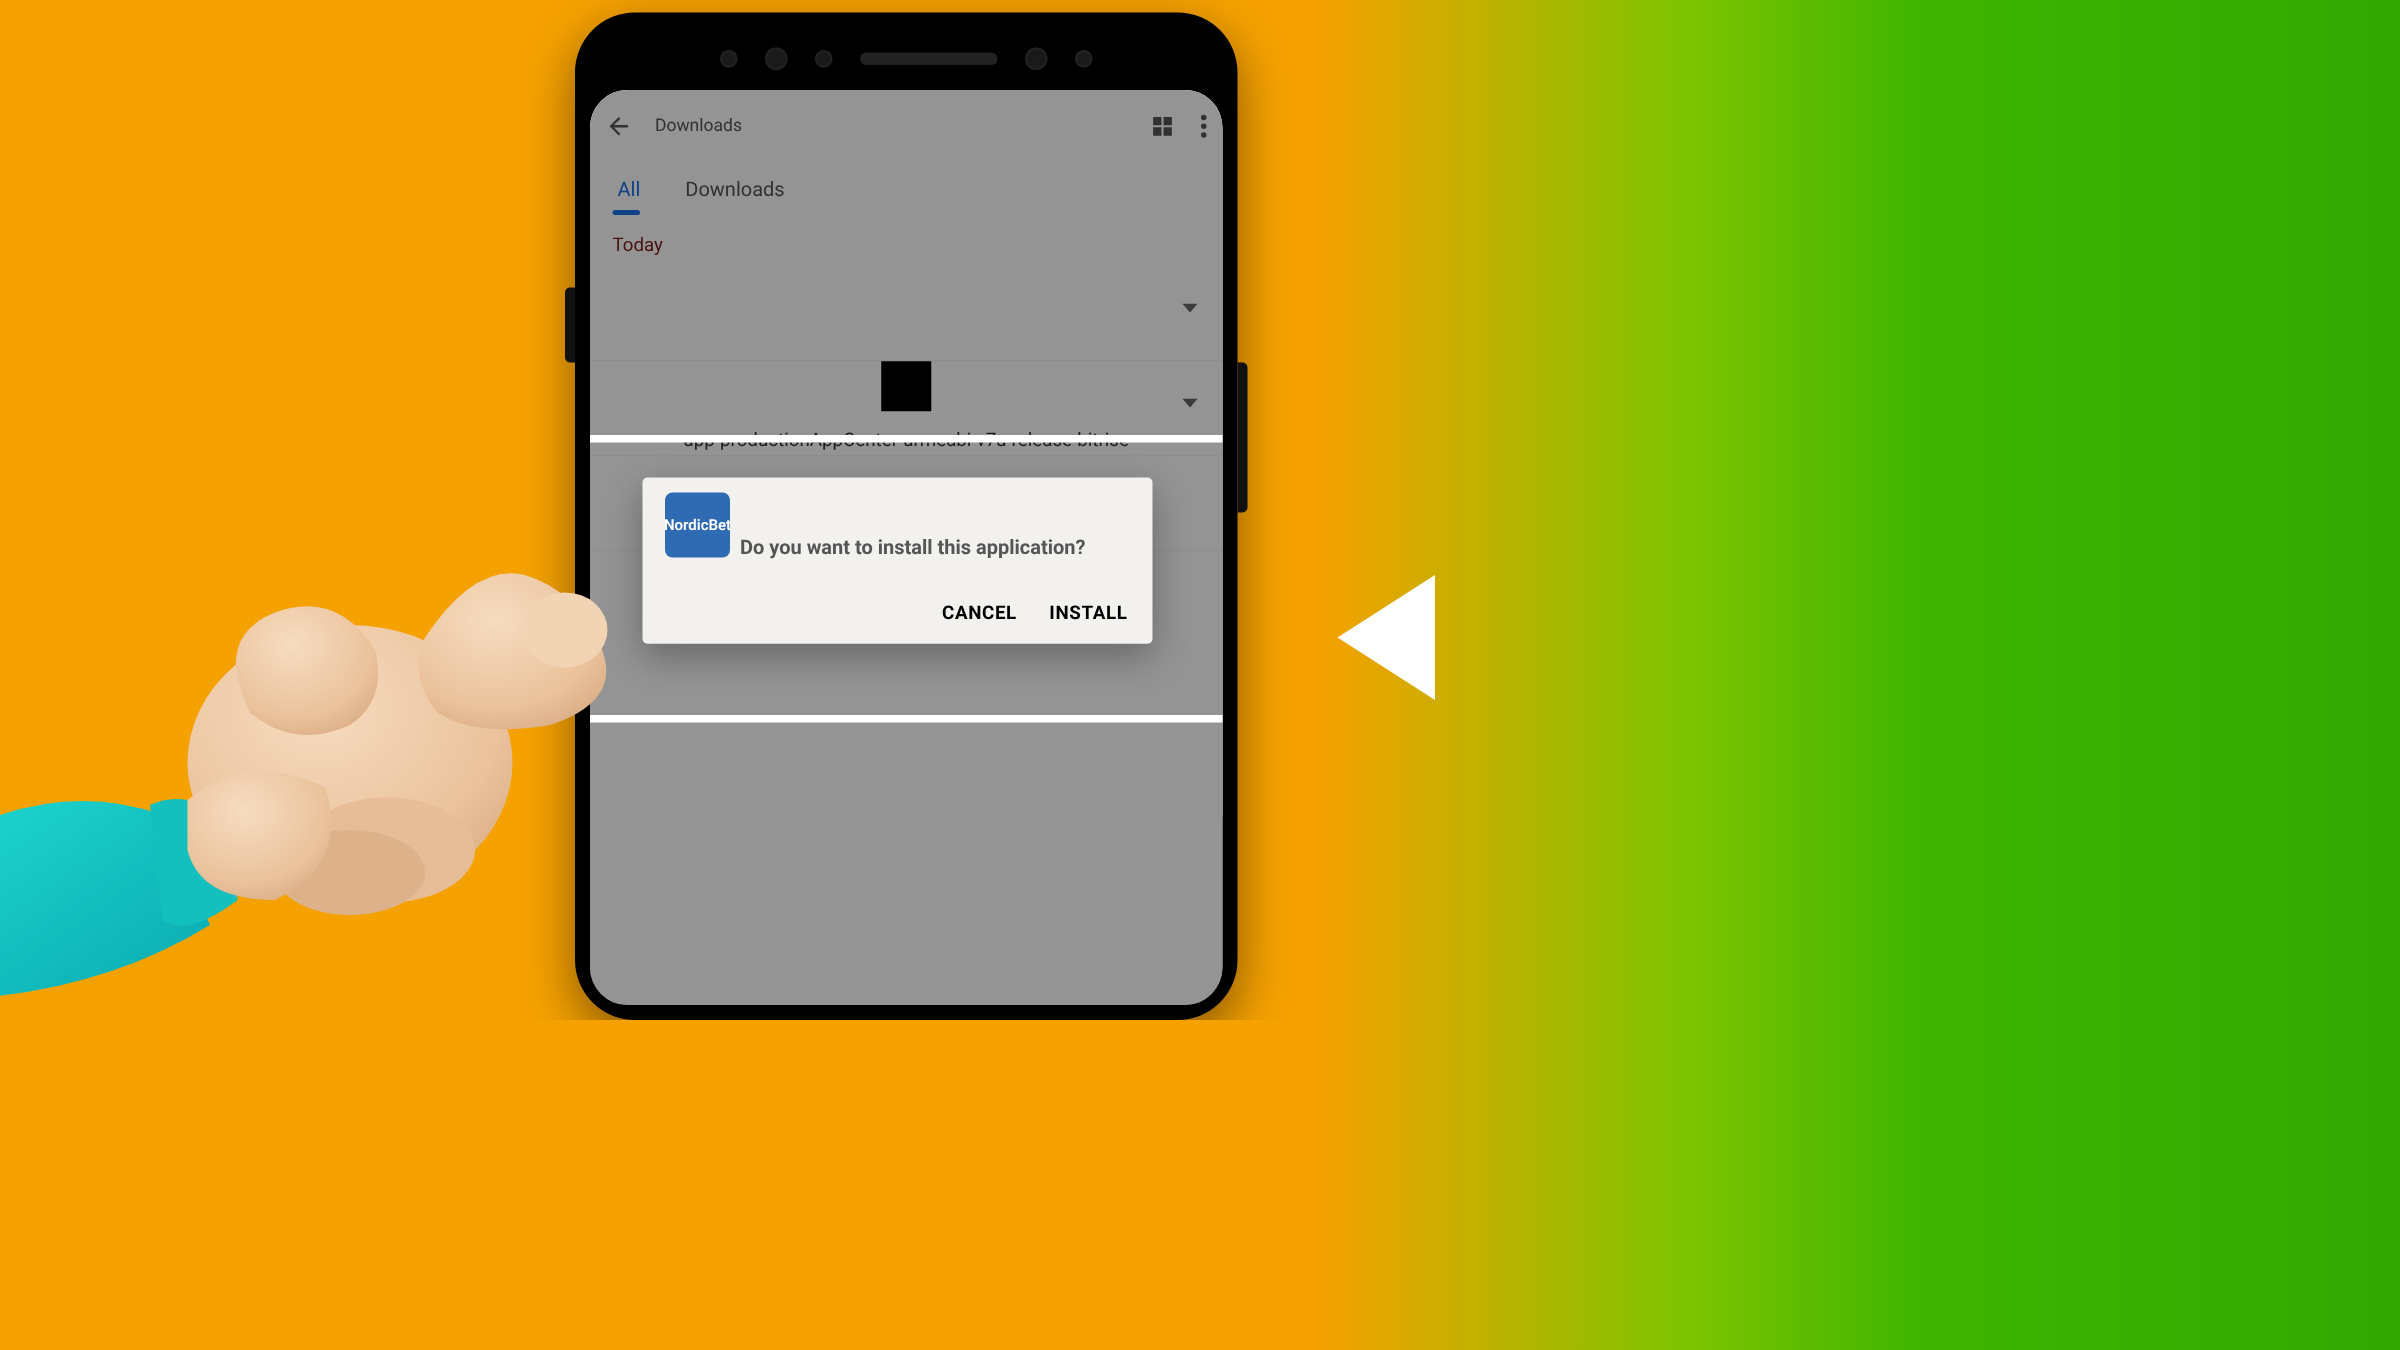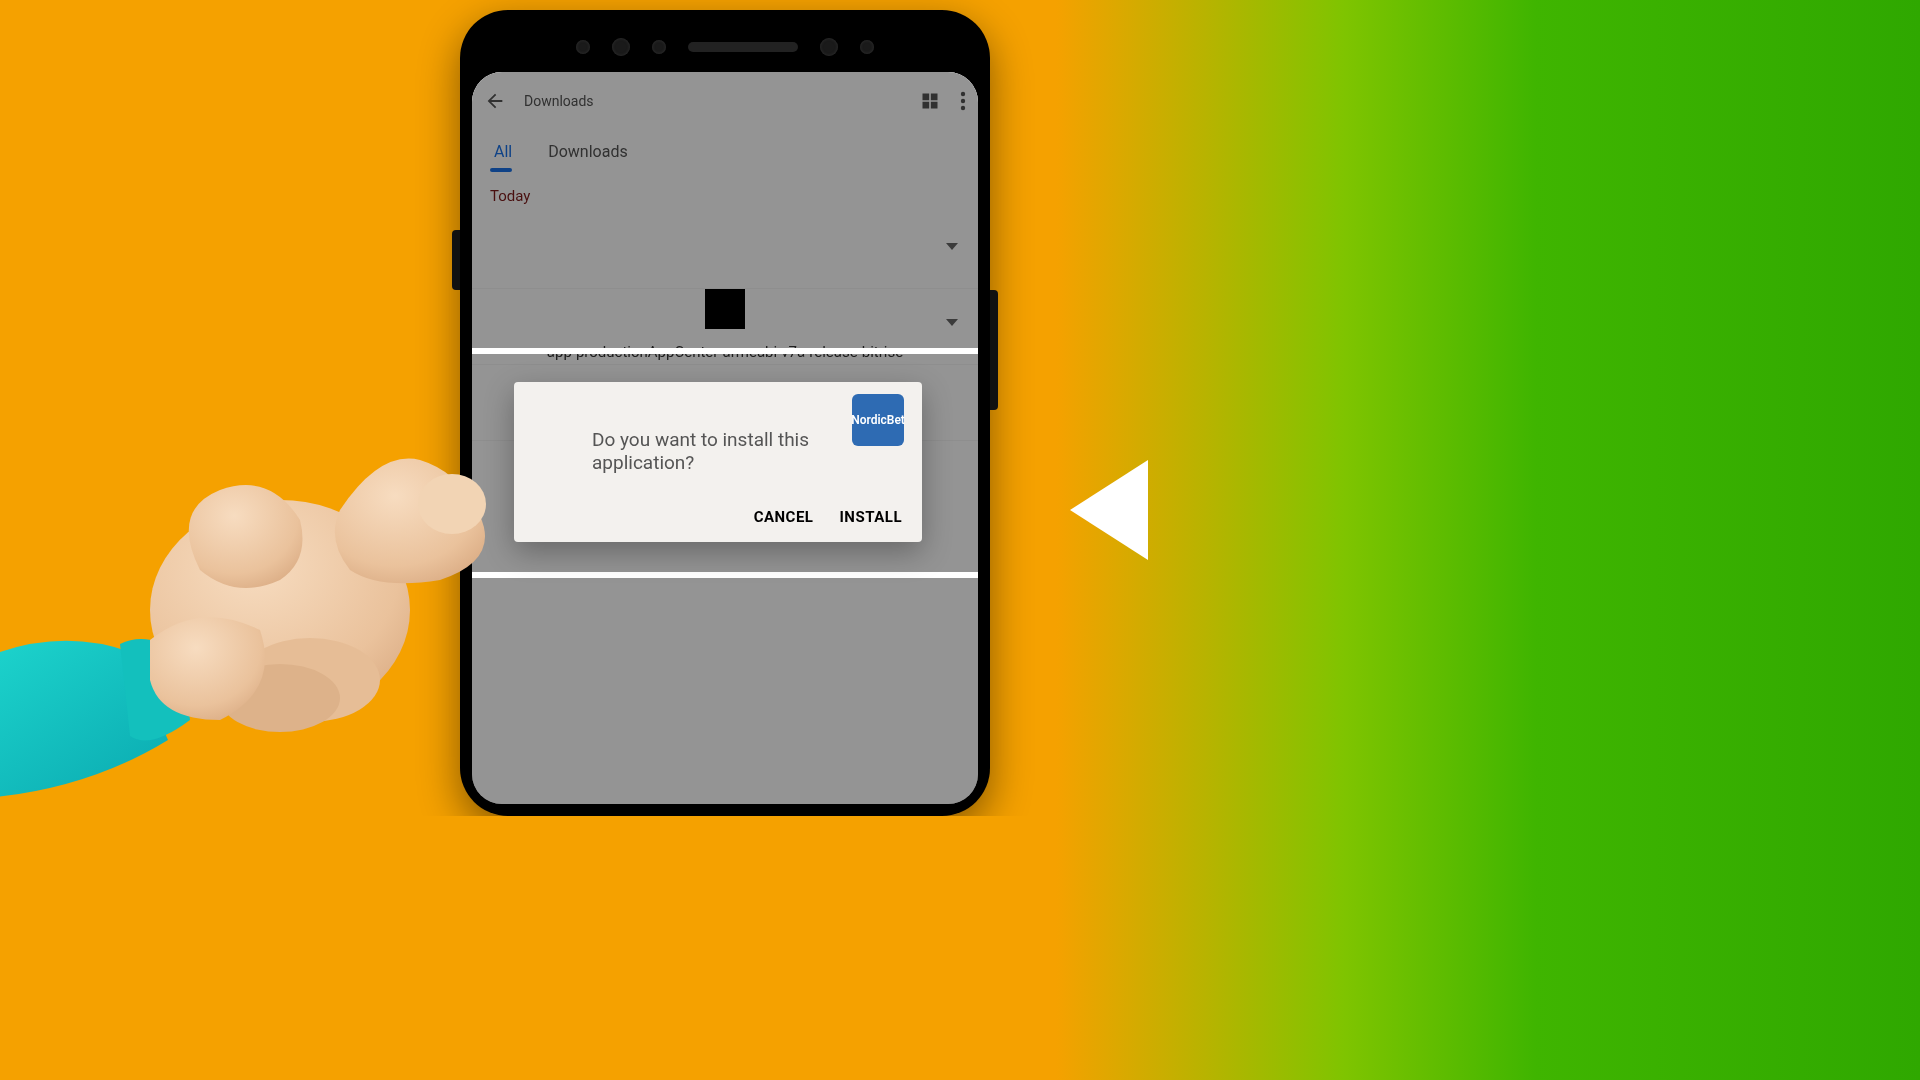--- a/index.html
+++ b/index.html
@@ -185,38 +185,38 @@
     border-radius: 4px;
     box-shadow: 0 10px 30px rgba(0,0,0,0.3);
     z-index: 20;
     padding: 12px 18px 10px 18px;
   }
   .dlg-app {
     display: flex;
     align-items: center;
     gap: 14px;
     margin-bottom: 4px;
-    justify-content: flex-end;
   }
   .app-icon {
     width: 52px; height: 52px;
     background: #2e6bb3;
     border-radius: 6px;
     display: flex;
     align-items: center;
     justify-content: center;
     color: #fff;
     font-size: 12px;
     font-weight: 600;
   }
   .dlg-msg {
-    font-size: 19px;
+    font-size: 16px;
     color: #555;
     padding: 4px 4px 30px 60px;
     margin-top: -26px;
+    font-weight: bold;
   }
   .dlg-actions {
     display: flex;
     justify-content: flex-end;
     gap: 26px;
     padding: 4px 2px 6px 0;
   }
   .dlg-btn {
     font-size: 15px;
     font-weight: 700;

